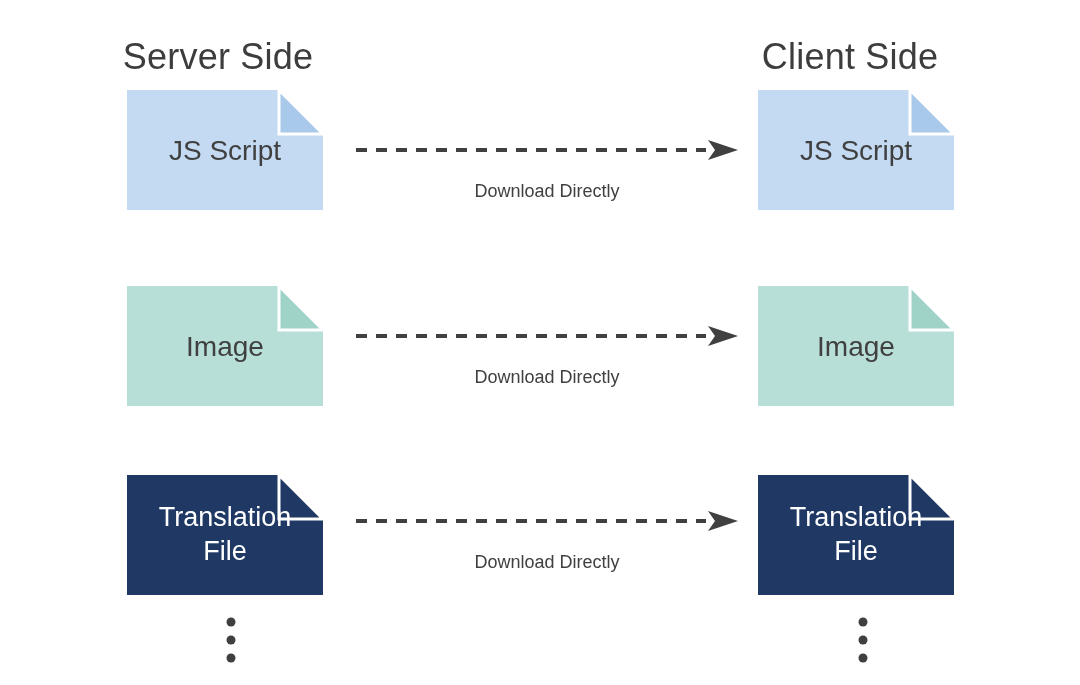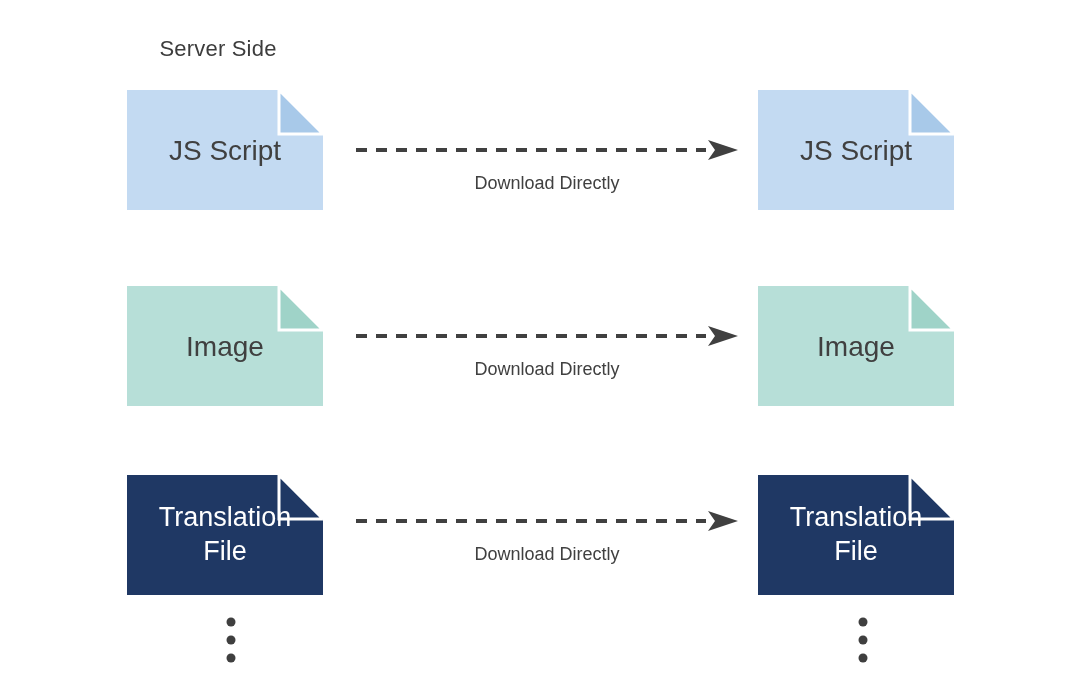--- a/index.html
+++ b/index.html
@@ -12,21 +12,21 @@
     width: 1080px;
     height: 685px;
     background: #ffffff;
     overflow: hidden;
   }
   .col-title {
     position: absolute;
     width: 196px;
     top: 36px;
     text-align: center;
-    font-size: 22px;
+    font-size: 36px;
     font-weight: 400;
     color: #3d3d3d;
     letter-spacing: 0.2px;
   }
   .col-title.server { left: 120px; }
   .col-title.client { left: 752px; }
 
   .doc-box {
     position: absolute;
     width: 196px;
@@ -55,39 +55,40 @@
   .arrow-row {
     position: absolute;
     left: 354px;
     width: 386px;
   }
   .arrow-row.row-0 { top: 137px; }
   .arrow-row.row-1 { top: 323px; }
   .arrow-row.row-2 { top: 508px; }
   .arrow-row svg { display: block; }
   .arrow-label {
-    margin-top: 10px;
+    margin-top: 18px;
     text-align: center;
     font-size: 18px;
     color: #404040;
   }
 
   .ellipsis {
     position: absolute;
     top: 614px;
   }
   .ellipsis.server { left: 225px; }
   .ellipsis.client { left: 857px; }
 </style>
 </head>
 <body>
 
 <div class="canvas">
 
   <div class="col-title server">Server Side</div>
+  <div class="col-title client">Client Side</div>
 
   <div class="doc-box col-server row-0">
     <svg width="196" height="120" viewBox="0 0 196 120">
       <polygon points="0,0 152,0 196,44 196,120 0,120" fill="#C3DAF2"></polygon>
       <polygon points="152,0 196,44 152,44" stroke="#ffffff" stroke-width="3" stroke-linejoin="miter" fill="#A8C9E9"></polygon>
     </svg>
     <div class="doc-label" style="color: rgb(64, 64, 64);">JS Script</div>
   </div>
 
   <div class="arrow-row row-0">

